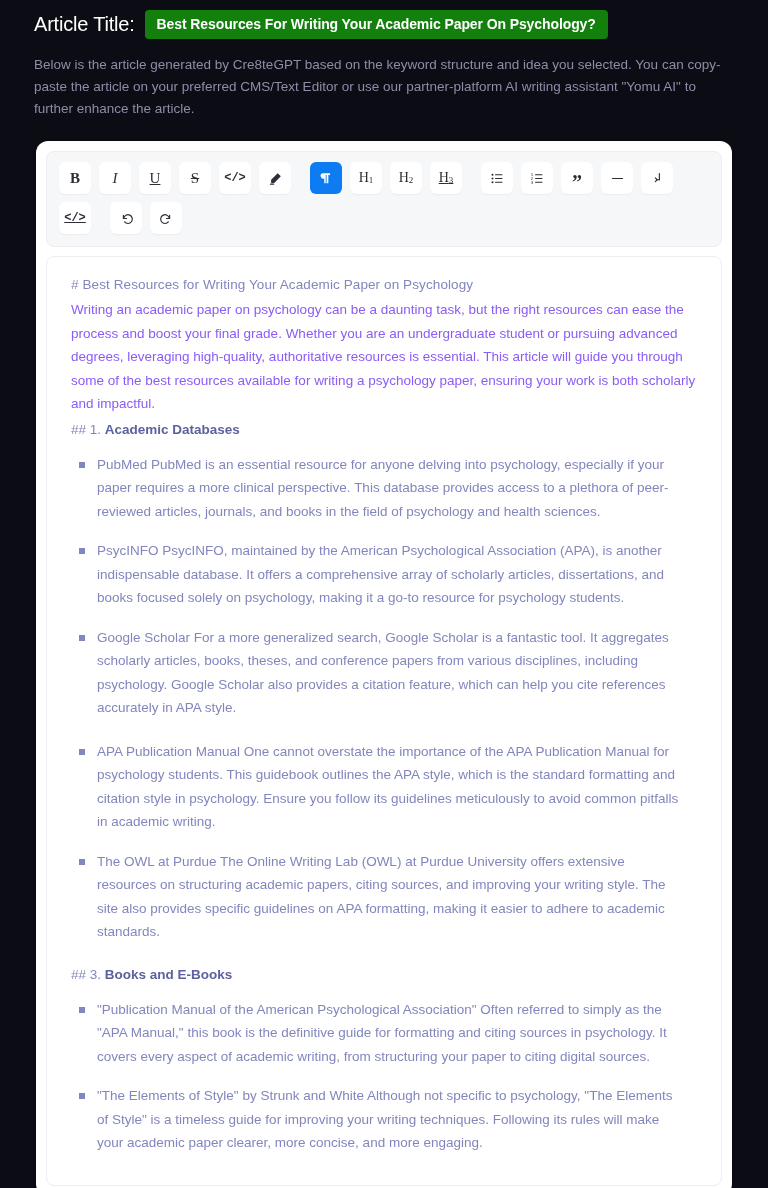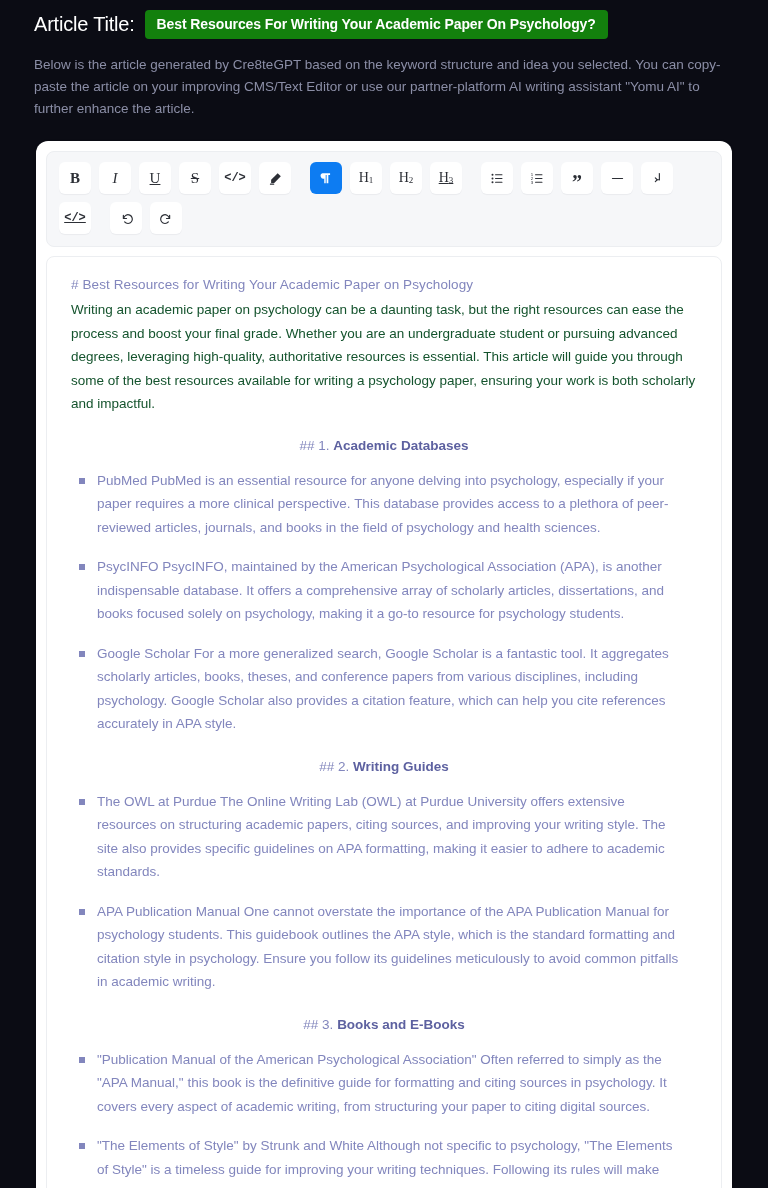--- a/index.html
+++ b/index.html
@@ -137,31 +137,30 @@
     font-weight: 400;
     color: #8286bd;
     line-height: 22px;
     margin-bottom: 2px;
     letter-spacing: 0.1px;
   }
 
   .doc p.para {
     font-size: 13.5px;
     line-height: 23.5px;
-    color: #14532d;
-    margin-bottom: 19px;
+    color: #8b5cf6;
+    margin-bottom: 3px;
   }
 
   .doc h2.md {
     font-size: 13.5px;
     color: #8286bd;
     font-weight: 400;
     line-height: 22px;
     margin: 0 0 12px 0;
-    text-align: center;
   }
 
   .doc h2.md b { color: #5d61a0; font-weight: 700; }
 
   .doc ul.md-list {
     list-style: none;
     margin: 0 14px 6px 0;
     padding: 0;
   }
 
@@ -190,21 +189,21 @@
   .block:last-child { margin-bottom: 0; }
 </style>
 </head>
 <body>
 
 <div class="page-head">
   <div class="title-row">
     <span class="title-label">Article Title:</span>
     <span class="title-badge">Best Resources For Writing Your Academic Paper On Psychology?</span>
   </div>
-  <p class="intro">Below is the article generated by Cre8teGPT based on the keyword structure and idea you selected. You can copy-paste the article on your improving CMS/Text Editor or use our partner-platform AI writing assistant "Yomu AI" to further enhance the article.</p>
+  <p class="intro">Below is the article generated by Cre8teGPT based on the keyword structure and idea you selected. You can copy-paste the article on your preferred CMS/Text Editor or use our partner-platform AI writing assistant "Yomu AI" to further enhance the article.</p>
 </div>
 
 <div class="editor-card">
 
   <div class="toolbar">
     <div class="toolbar-row">
       <div class="tb-group">
         <button class="tb-btn">
             <span class="glyph-b">B</span>
           </button>
@@ -330,24 +329,23 @@
     <div>
         <div class="block">
           <h2 class="md"><span>## 1. </span><b>Academic Databases</b></h2>
           <ul class="md-list">
             <li>PubMed PubMed is an essential resource for anyone delving into psychology, especially if your paper requires a more clinical perspective. This database provides access to a plethora of peer-reviewed articles, journals, and books in the field of psychology and health sciences.</li>
             <li>PsycINFO PsycINFO, maintained by the American Psychological Association (APA), is another indispensable database. It offers a comprehensive array of scholarly articles, dissertations, and books focused solely on psychology, making it a go-to resource for psychology students.</li>
             <li>Google Scholar For a more generalized search, Google Scholar is a fantastic tool. It aggregates scholarly articles, books, theses, and conference papers from various disciplines, including psychology. Google Scholar also provides a citation feature, which can help you cite references accurately in APA style.</li>
           </ul>
         </div>
         <div class="block">
-          <h2 class="md"><span>## 2. </span><b>Writing Guides</b></h2>
           <ul class="md-list">
+            <li>APA Publication Manual One cannot overstate the importance of the APA Publication Manual for psychology students. This guidebook outlines the APA style, which is the standard formatting and citation style in psychology. Ensure you follow its guidelines meticulously to avoid common pitfalls in academic writing.</li>
             <li>The OWL at Purdue The Online Writing Lab (OWL) at Purdue University offers extensive resources on structuring academic papers, citing sources, and improving your writing style. The site also provides specific guidelines on APA formatting, making it easier to adhere to academic standards.</li>
-            <li>APA Publication Manual One cannot overstate the importance of the APA Publication Manual for psychology students. This guidebook outlines the APA style, which is the standard formatting and citation style in psychology. Ensure you follow its guidelines meticulously to avoid common pitfalls in academic writing.</li>
           </ul>
         </div>
         <div class="block">
           <h2 class="md"><span>## 3. </span><b>Books and E-Books</b></h2>
           <ul class="md-list">
             <li>"Publication Manual of the American Psychological Association" Often referred to simply as the "APA Manual," this book is the definitive guide for formatting and citing sources in psychology. It covers every aspect of academic writing, from structuring your paper to citing digital sources.</li>
             <li>"The Elements of Style" by Strunk and White Although not specific to psychology, "The Elements of Style" is a timeless guide for improving your writing techniques. Following its rules will make your academic paper clearer, more concise, and more engaging.</li>
           </ul>
         </div>
       </div>

